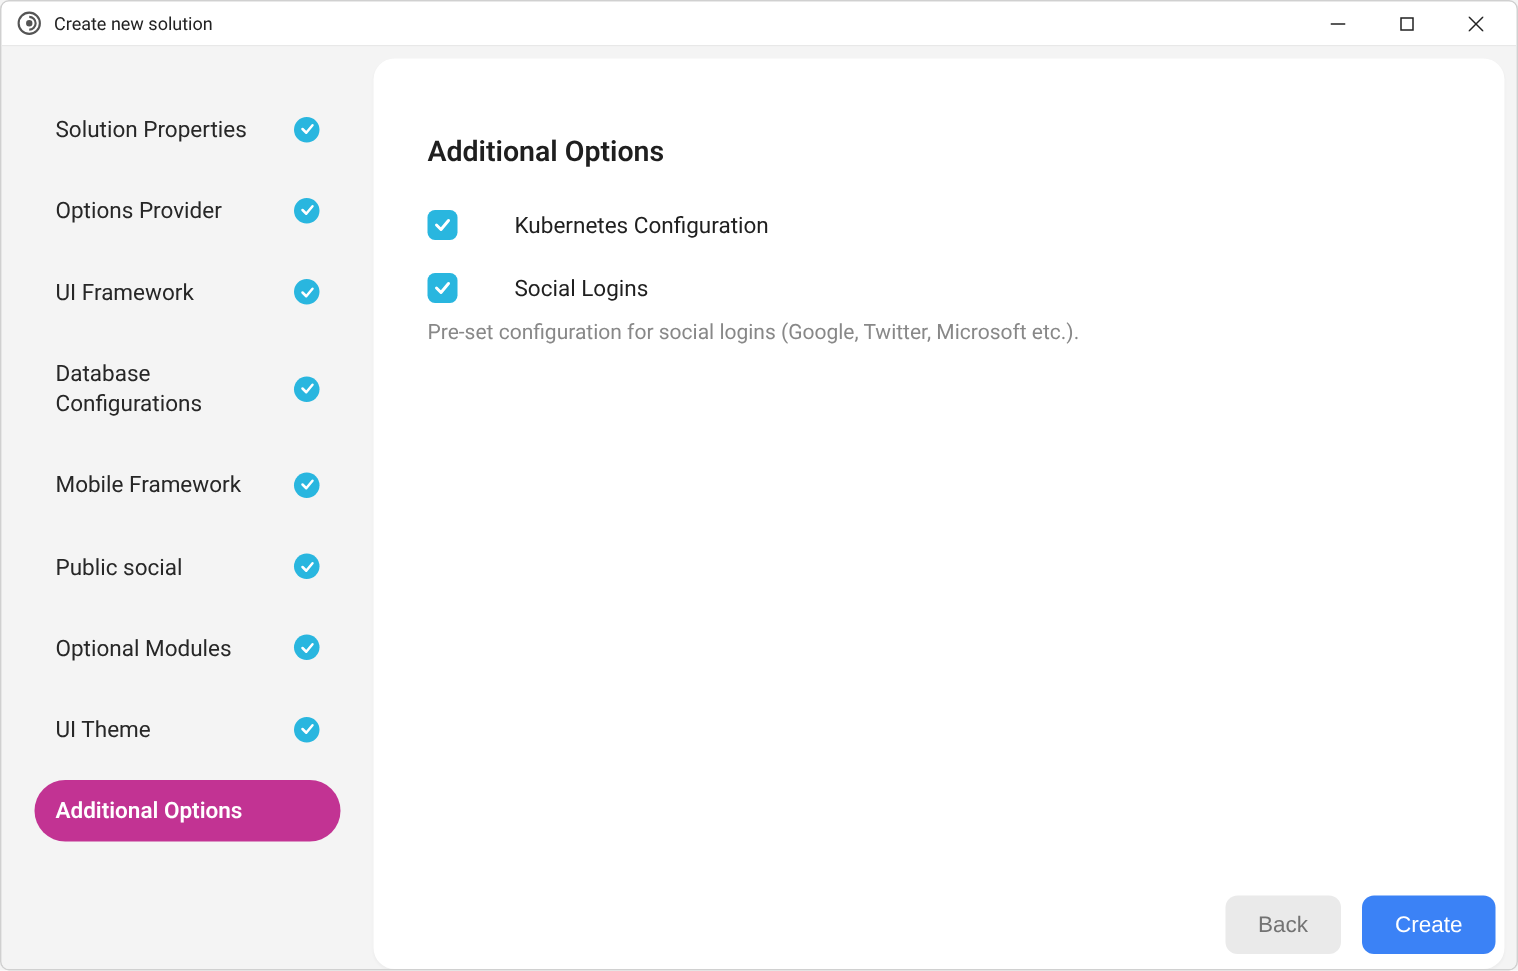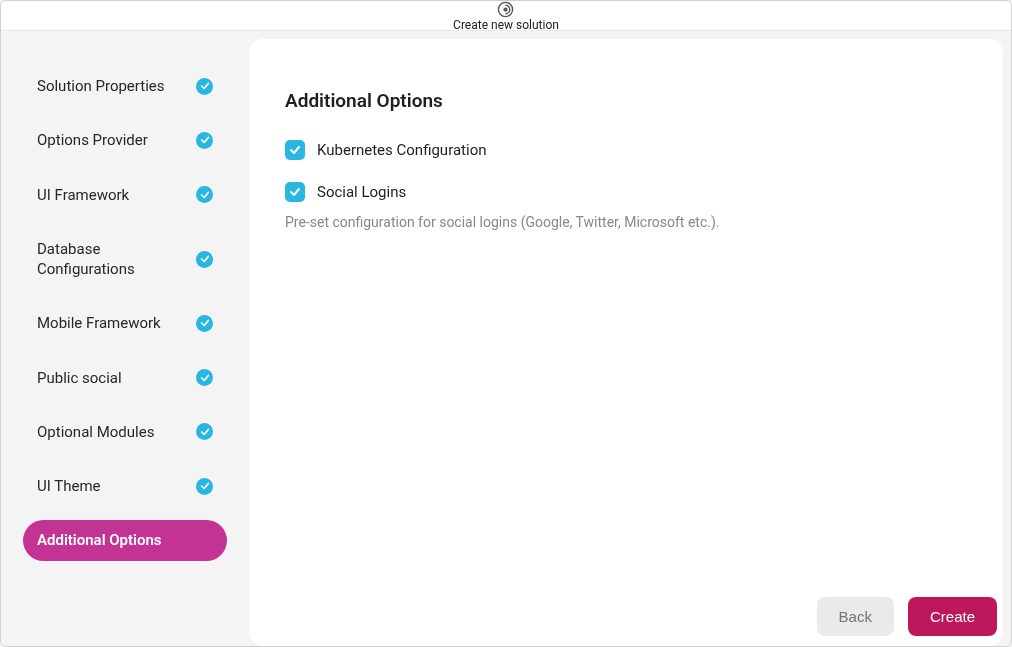--- a/index.html
+++ b/index.html
@@ -18,21 +18,20 @@
       display: flex;
       flex-direction: column;
     }
     .titlebar {
       height: 30px;
       background: #ffffff;
       display: flex;
       align-items: center;
       padding: 0 4px;
       border-bottom: 1px solid #e8e8e8;
-      flex-direction: column;
     }
     .titlebar-icon {
       width: 17px;
       height: 17px;
       margin-left: 6px;
       margin-right: 8px;
       display: flex;
       align-items: center;
       justify-content: center;
     }
@@ -116,20 +115,21 @@
       color: #1f1f1f;
       margin-bottom: 28px;
     }
     .option-block {
       margin-bottom: 22px;
     }
     .option-row {
       display: flex;
       align-items: center;
       margin-bottom: 10px;
+      gap: 26px;
     }
     .checkbox {
       width: 20px;
       height: 20px;
       border-radius: 5px;
       background: #29b6df;
       display: flex;
       align-items: center;
       justify-content: center;
       margin-right: 12px;
@@ -161,21 +161,21 @@
       border-radius: 8px;
       font-size: 15px;
       border: none;
       cursor: pointer;
     }
     .btn-back {
       background: #eaeaea;
       color: #737373;
     }
     .btn-create {
-      background: #be185d;
+      background: #3b82f6;
       color: #ffffff;
       font-weight: 500;
     }
   </style>
 </head>
 <body>
 
 <div class="titlebar">
   <div class="titlebar-icon">
     <svg viewBox="0 0 24 24" fill="none" stroke="#555" stroke-width="2">

